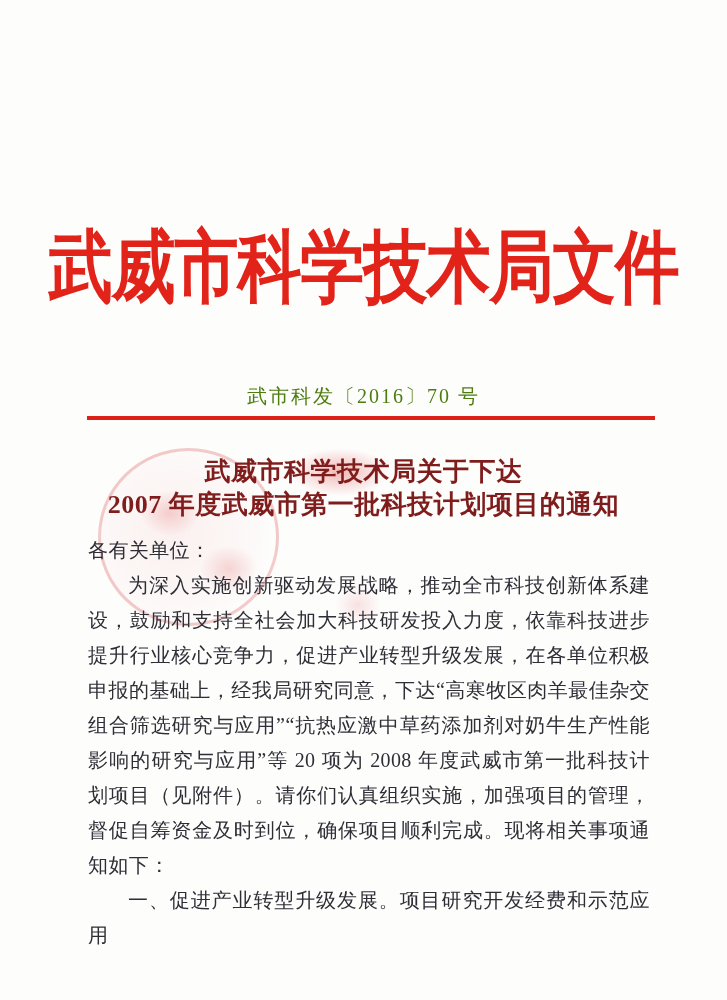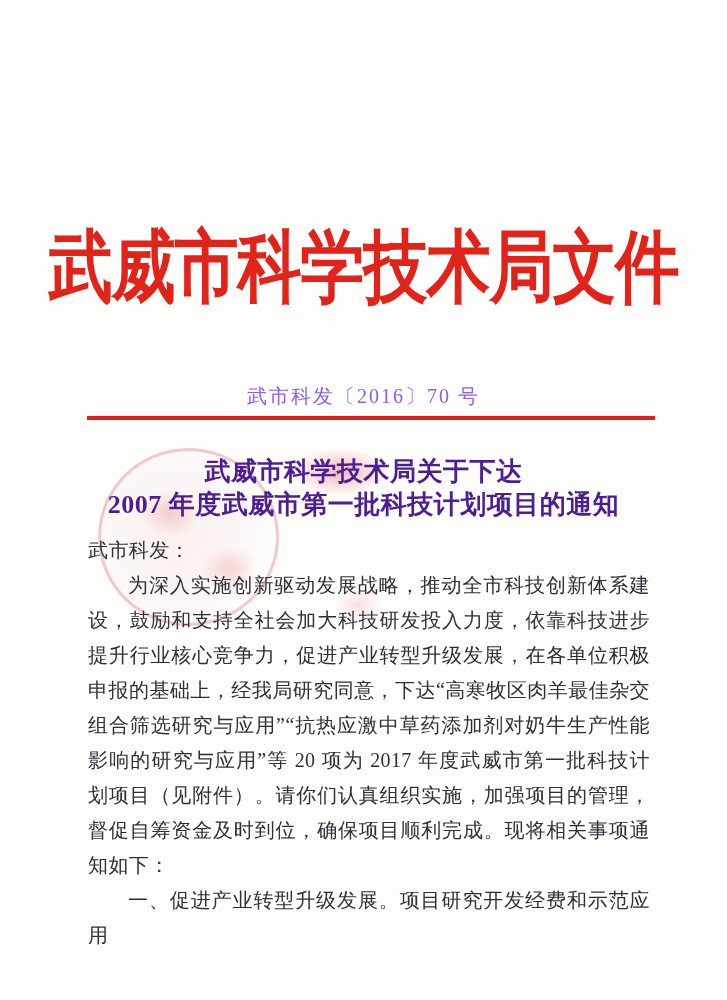--- a/index.html
+++ b/index.html
@@ -36,21 +36,21 @@
 
   
   .doc-number {
     position: absolute;
     top: 383px;
     left: 0;
     width: 100%;
     text-align: center;
     font-size: 20px;
     letter-spacing: 2px;
-    color: #8b5cf6;
+    color: #4d7c0f;
   }
 
   
   .red-rule {
     position: absolute;
     top: 416px;
     left: 87px;
     width: 568px;
     height: 4px;
     background: #dd2018;
@@ -59,21 +59,21 @@
   
   .notice-title {
     position: absolute;
     top: 455px;
     left: 0;
     width: 100%;
     text-align: center;
     font-size: 26px;
     font-weight: bold;
     line-height: 33px;
-    color: #4c1d95;
+    color: #7f1d1d;
     letter-spacing: 0.5px;
   }
 
   
   .body-text {
     position: absolute;
     top: 533px;
     left: 88px;
     width: 562px;
     font-size: 20px;
@@ -134,18 +134,18 @@
   <div class="doc-number">武市科发〔2016〕70 号</div>
 
   <div class="red-rule"></div>
 
   <div class="notice-title">
     <div>武威市科学技术局关于下达</div>
     <div>2007 年度武威市第一批科技计划项目的通知</div>
   </div>
 
   <div class="body-text">
-    <p class="salutation">武市科发：</p>
-    <p class="para-indent">为深入实施创新驱动发展战略，推动全市科技创新体系建设，鼓励和支持全社会加大科技研发投入力度，依靠科技进步提升行业核心竞争力，促进产业转型升级发展，在各单位积极申报的基础上，经我局研究同意，下达“高寒牧区肉羊最佳杂交组合筛选研究与应用”“抗热应激中草药添加剂对奶牛生产性能影响的研究与应用”等 20 项为 2017 年度武威市第一批科技计划项目（见附件）。请你们认真组织实施，加强项目的管理，督促自筹资金及时到位，确保项目顺利完成。现将相关事项通知如下：</p>
+    <p class="salutation">各有关单位：</p>
+    <p class="para-indent">为深入实施创新驱动发展战略，推动全市科技创新体系建设，鼓励和支持全社会加大科技研发投入力度，依靠科技进步提升行业核心竞争力，促进产业转型升级发展，在各单位积极申报的基础上，经我局研究同意，下达“高寒牧区肉羊最佳杂交组合筛选研究与应用”“抗热应激中草药添加剂对奶牛生产性能影响的研究与应用”等 20 项为 2008 年度武威市第一批科技计划项目（见附件）。请你们认真组织实施，加强项目的管理，督促自筹资金及时到位，确保项目顺利完成。现将相关事项通知如下：</p>
     <p class="para-indent">一、促进产业转型升级发展。项目研究开发经费和示范应用</p>
   </div>
 
 </div>
 
 </body></html>

